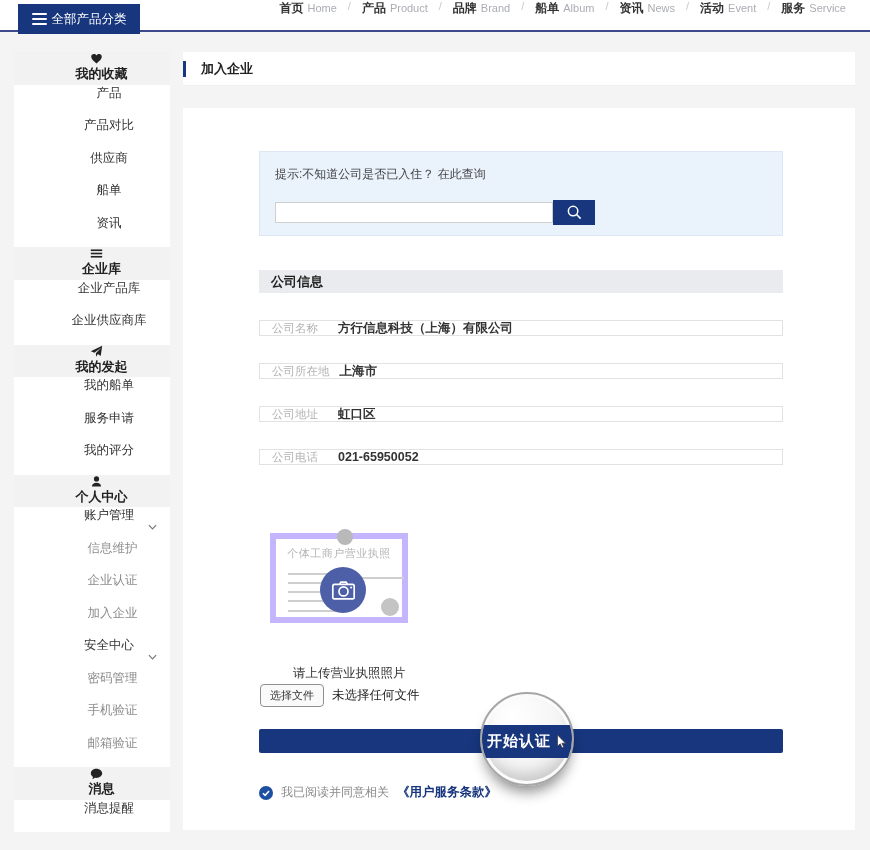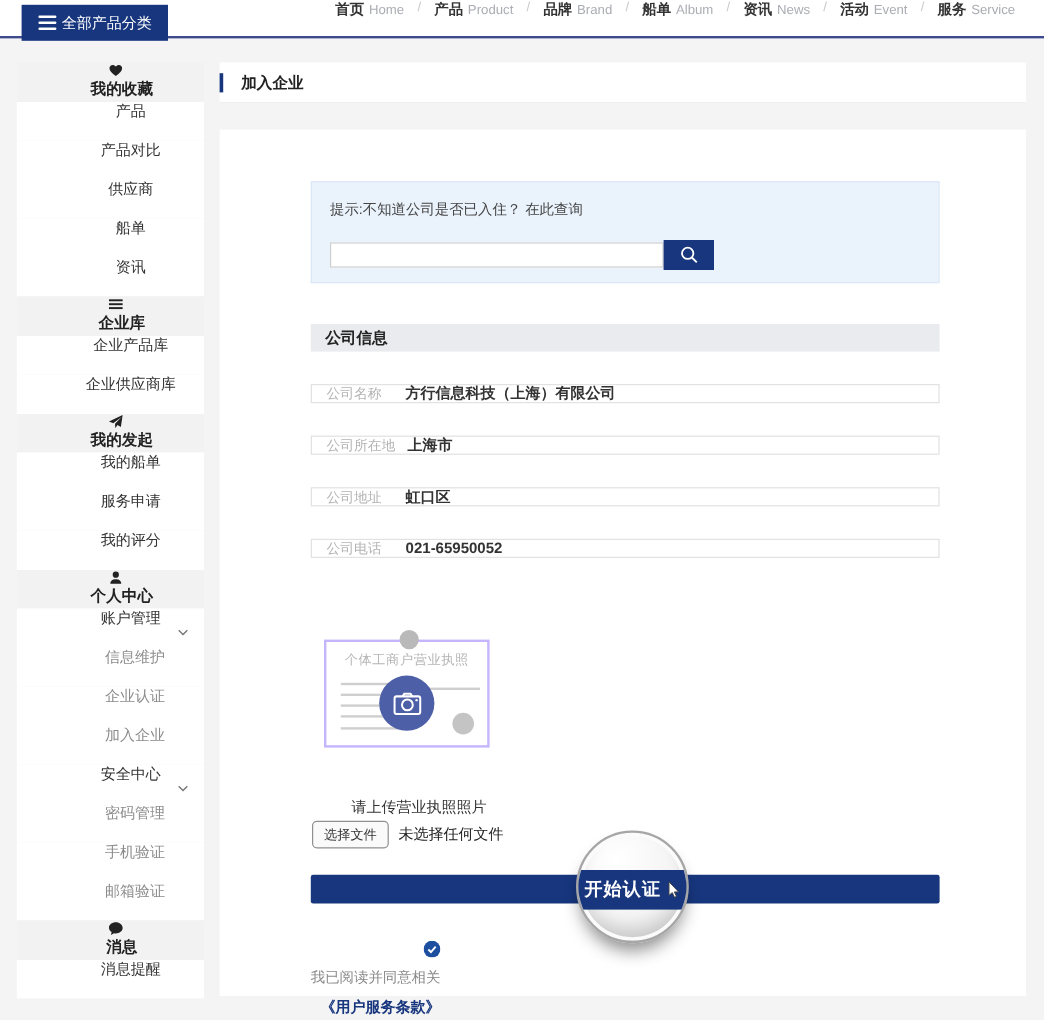--- a/index.html
+++ b/index.html
@@ -73,21 +73,21 @@
   .form-rows { position: absolute; left: 76px; top: 212px; width: 524px; }
   .form-row {
     display: flex; align-items: center; height: 16px; border: 1px solid #e2e2e2;
     background: #fff; padding-left: 12px; margin-bottom: 27px;
   }
   .f-label { font-size: 11.5px; color: #b3b3b3; min-width: 56px; margin-right: 10px; }
   .f-value { font-size: 12.5px; color: #333; font-weight: 600; }
   
   .license-card {
     position: absolute; left: 87px; top: 425px; width: 138px; height: 90px;
-    border: 2px solid #c4b5fd; background: #fff;
+    border: 6px solid #c4b5fd; background: #fff;
   }
   .pin-dot {
     position: absolute; left: 61px; top: -10px; width: 16px; height: 16px;
     border-radius: 50%; background: #b9b9b9;
   }
   .lic-title { position: absolute; left: 0; top: 7px; width: 100%; text-align: center;
     font-size: 11px; color: #b5b5b5; letter-spacing: 0.5px; }
   .lic-line { position: absolute; height: 2px; background: #cfcfcf; }
   .cam-circle {
     position: absolute; left: 44px; top: 28px; width: 46px; height: 46px;
@@ -118,21 +118,21 @@
     box-shadow: 0 10px 14px -4px rgba(0,0,0,.45),
                 inset 0 0 0 3px #fbfbfb,
                 inset 0 -10px 14px rgba(0,0,0,.14);
   }
   .lens-band {
     position: absolute; left: -2px; right: -2px; top: 31px; height: 33px;
     background: #17367d; display: flex; align-items: center; justify-content: center; gap: 5px;
   }
   .lens-label { color: #fff; font-size: 15px; font-weight: bold; letter-spacing: 1px; }
   
-  .agree-row { position: absolute; left: 76px; top: 676px; display: flex; align-items: flex-end; gap: 8px; flex-direction: column; }
+  .agree-row { position: absolute; left: 76px; top: 676px; display: flex; align-items: center; gap: 8px; }
   .agree-text { font-size: 12px; color: #8a8a8a; }
   .agree-link { font-size: 12.5px; font-weight: bold; color: #17367d; cursor: pointer; text-decoration: none; }
 </style>
 </head>
 <body>
 
 <header class="top-header">
   <div class="catalog-btn">
     <span class="burger">
         <i></i>

